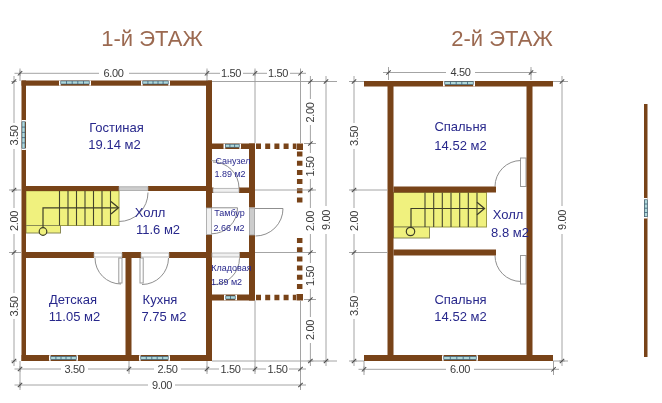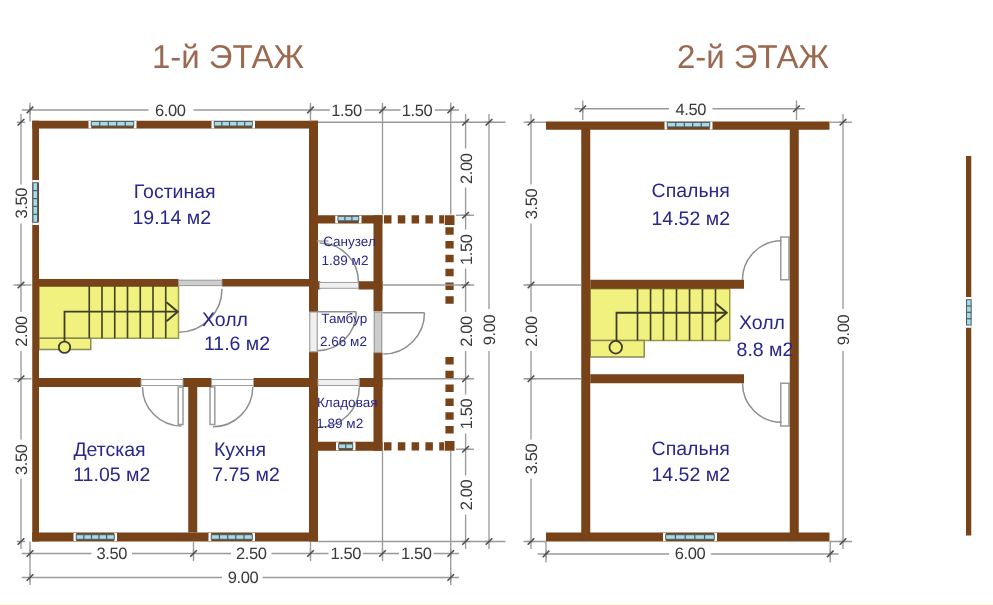--- a/index.html
+++ b/index.html
@@ -1,16 +1,16 @@
 <!DOCTYPE html>
 <html><head>
 <meta charset="utf-8">
 <style>
   html,body{margin:0;padding:0;background:#ffffff;}
-  #page{width:662px;height:403px;position:relative;overflow:hidden;background:#fde047;}
+  #page{width:662px;height:403px;position:relative;overflow:hidden;background:#0369a1;}
   svg{display:block;}
   text{font-family:"Liberation Sans",sans-serif;}
 </style>
 </head>
 <body>
 <div id="page">
 <svg width="662" height="403" viewBox="0 0 662 403">
 
 <rect x="0" y="0" width="662" height="403" fill="#ffffff"></rect>
 

